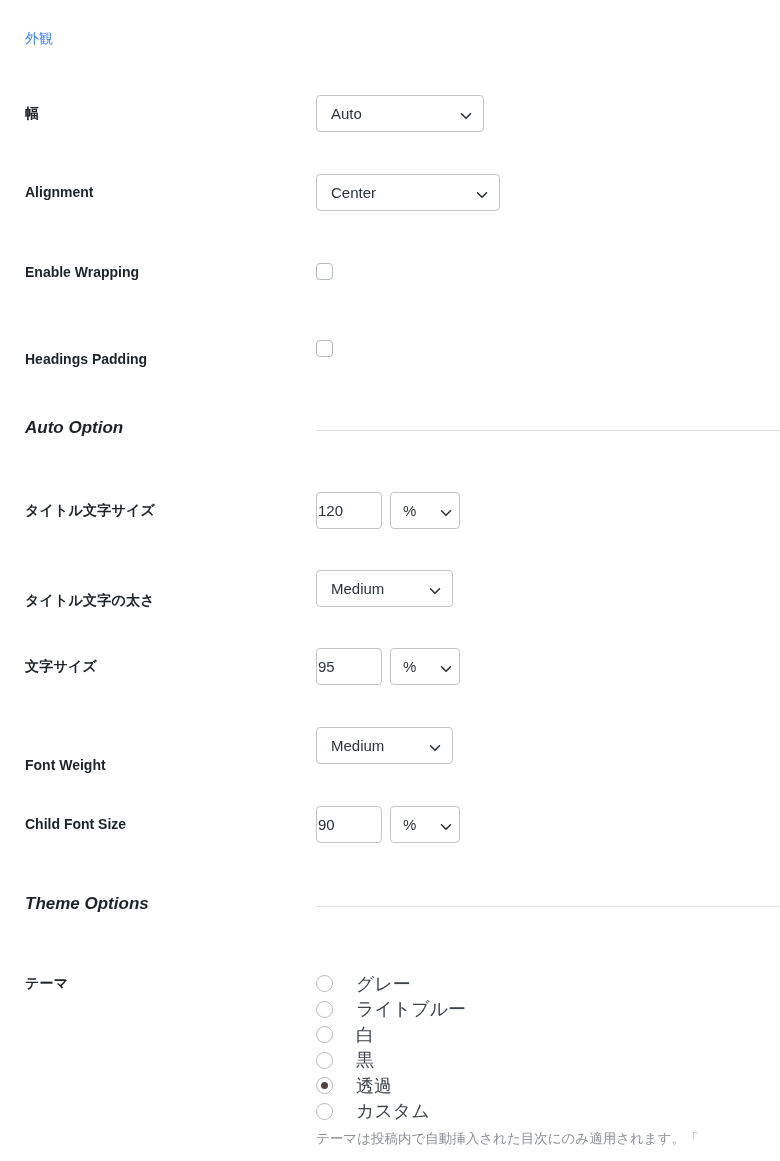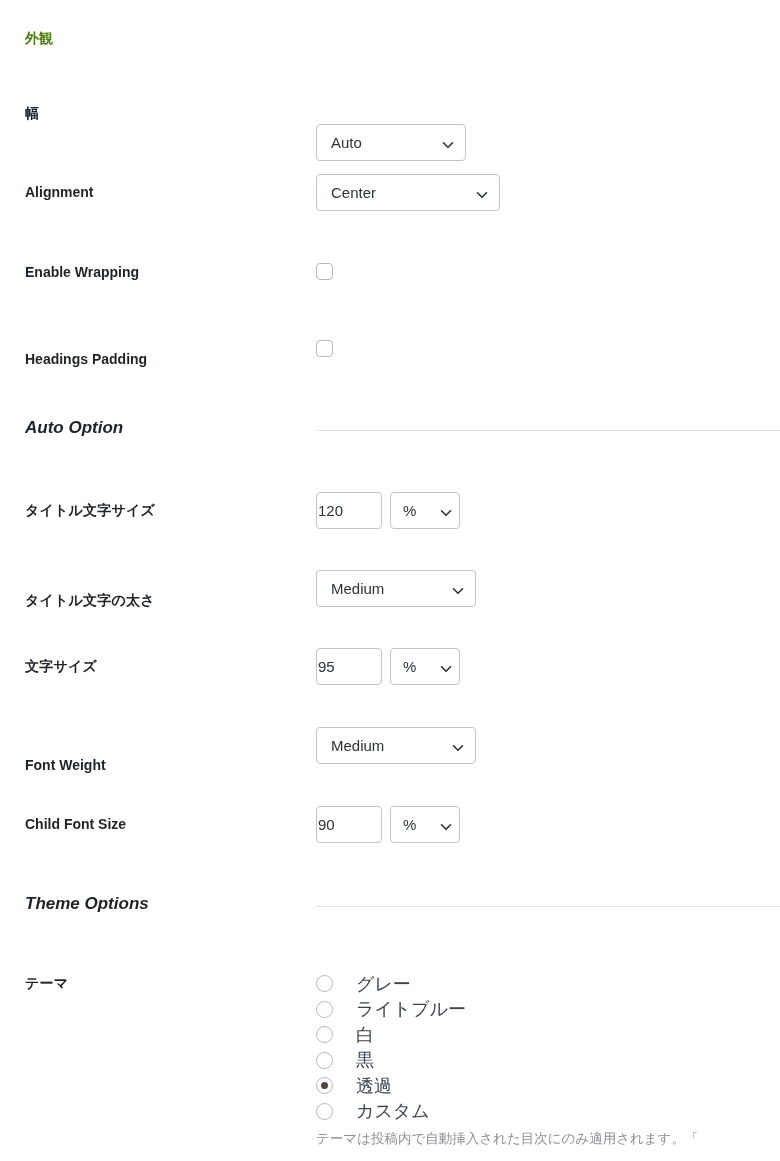--- a/index.html
+++ b/index.html
@@ -65,22 +65,22 @@
     right: 0;
     height: 1px;
     background: #e3e3e3;
   }
 
   
   .group-heading {
     position: absolute;
     left: 25px;
     font-size: 14px;
-    font-weight: bold;
-    color: #4d7c0f;
+    font-weight: normal;
+    color: #3b82f6;
     line-height: 18px;
     white-space: nowrap;
   }
 
   
   .select {
     position: relative;
     display: inline-flex;
     align-items: center;
     height: 37px;
@@ -98,23 +98,23 @@
     position: absolute;
     right: 12px;
     top: 50%;
     width: 11px;
     height: 11px;
     margin-top: -4px;
     pointer-events: none;
   }
   .select .caret svg { display: block; }
 
-  .select-w-auto   { width: 150px; margin-top: 29px; }
+  .select-w-auto   { width: 168px; }
   .select-w-center { width: 184px; }
-  .select-w-medium { width: 160px; }
+  .select-w-medium { width: 137px; }
   .select-w-unit   { width: 70px; padding: 0 24px 0 12px; }
   .select-w-unit .caret { right: 8px; }
 
   
   .num-input {
     display: inline-block;
     width: 66px;
     height: 37px;
     border: 1px solid #c3c4c7;
     border-radius: 4px;

